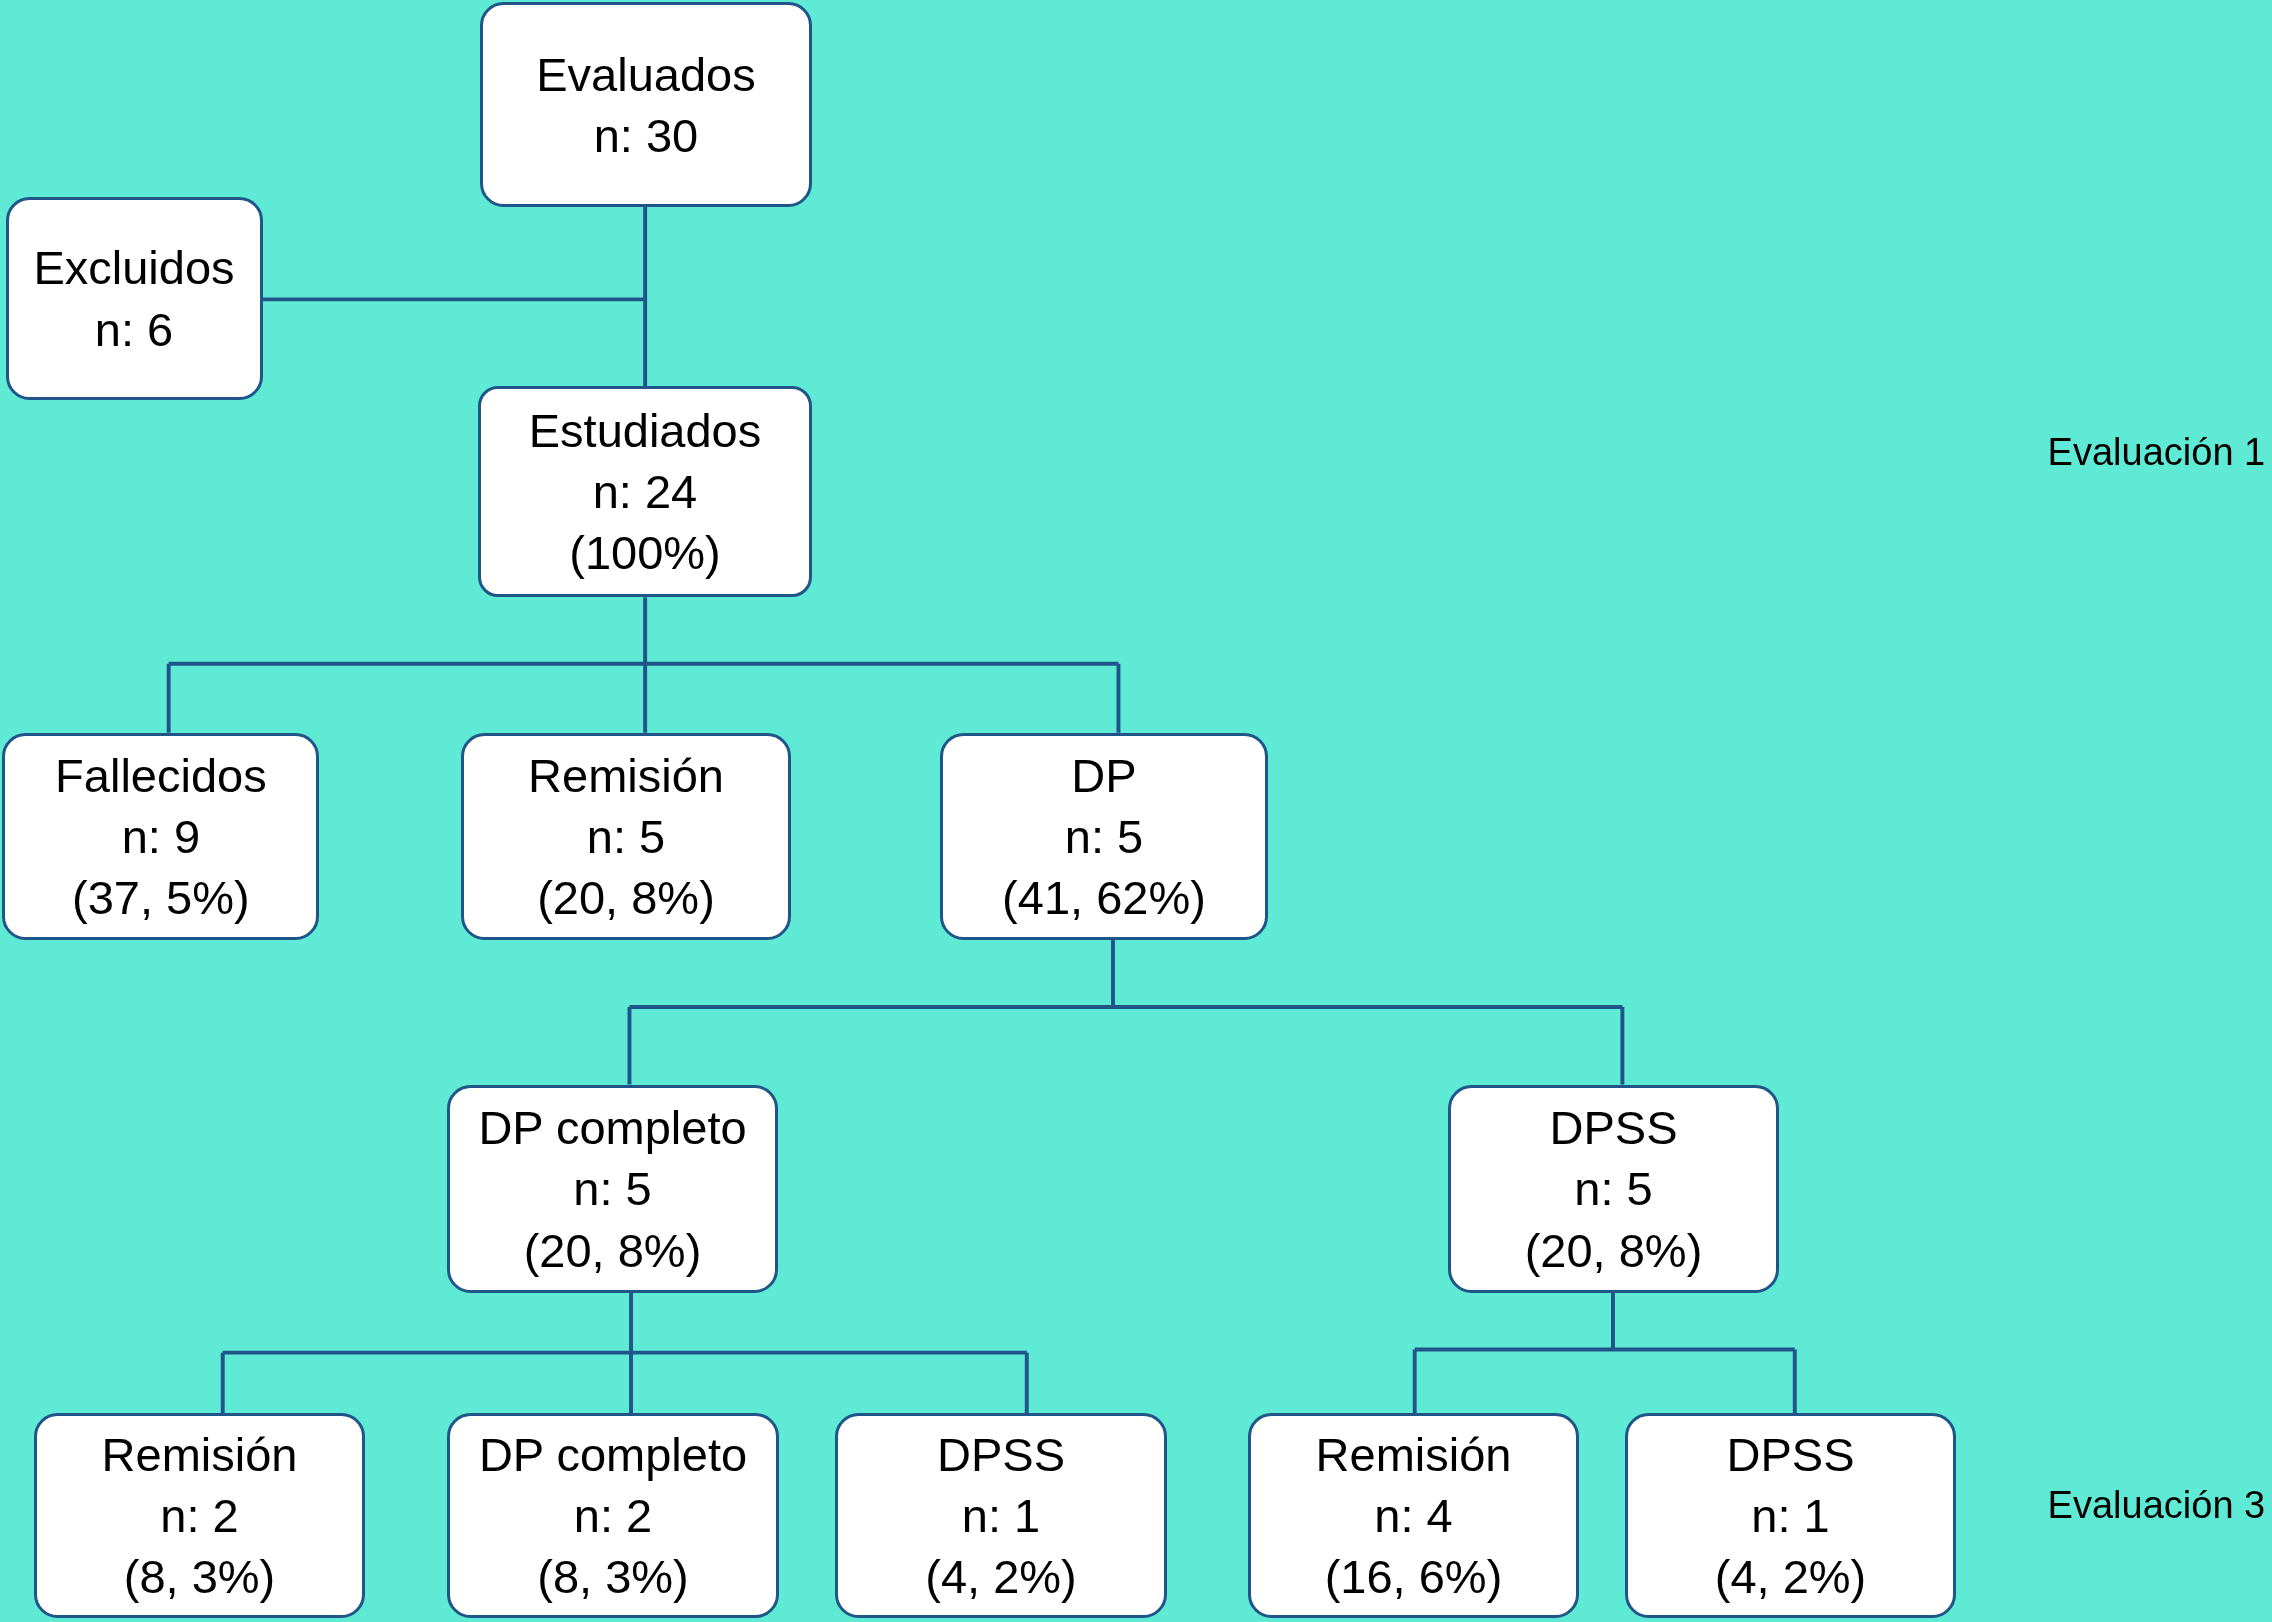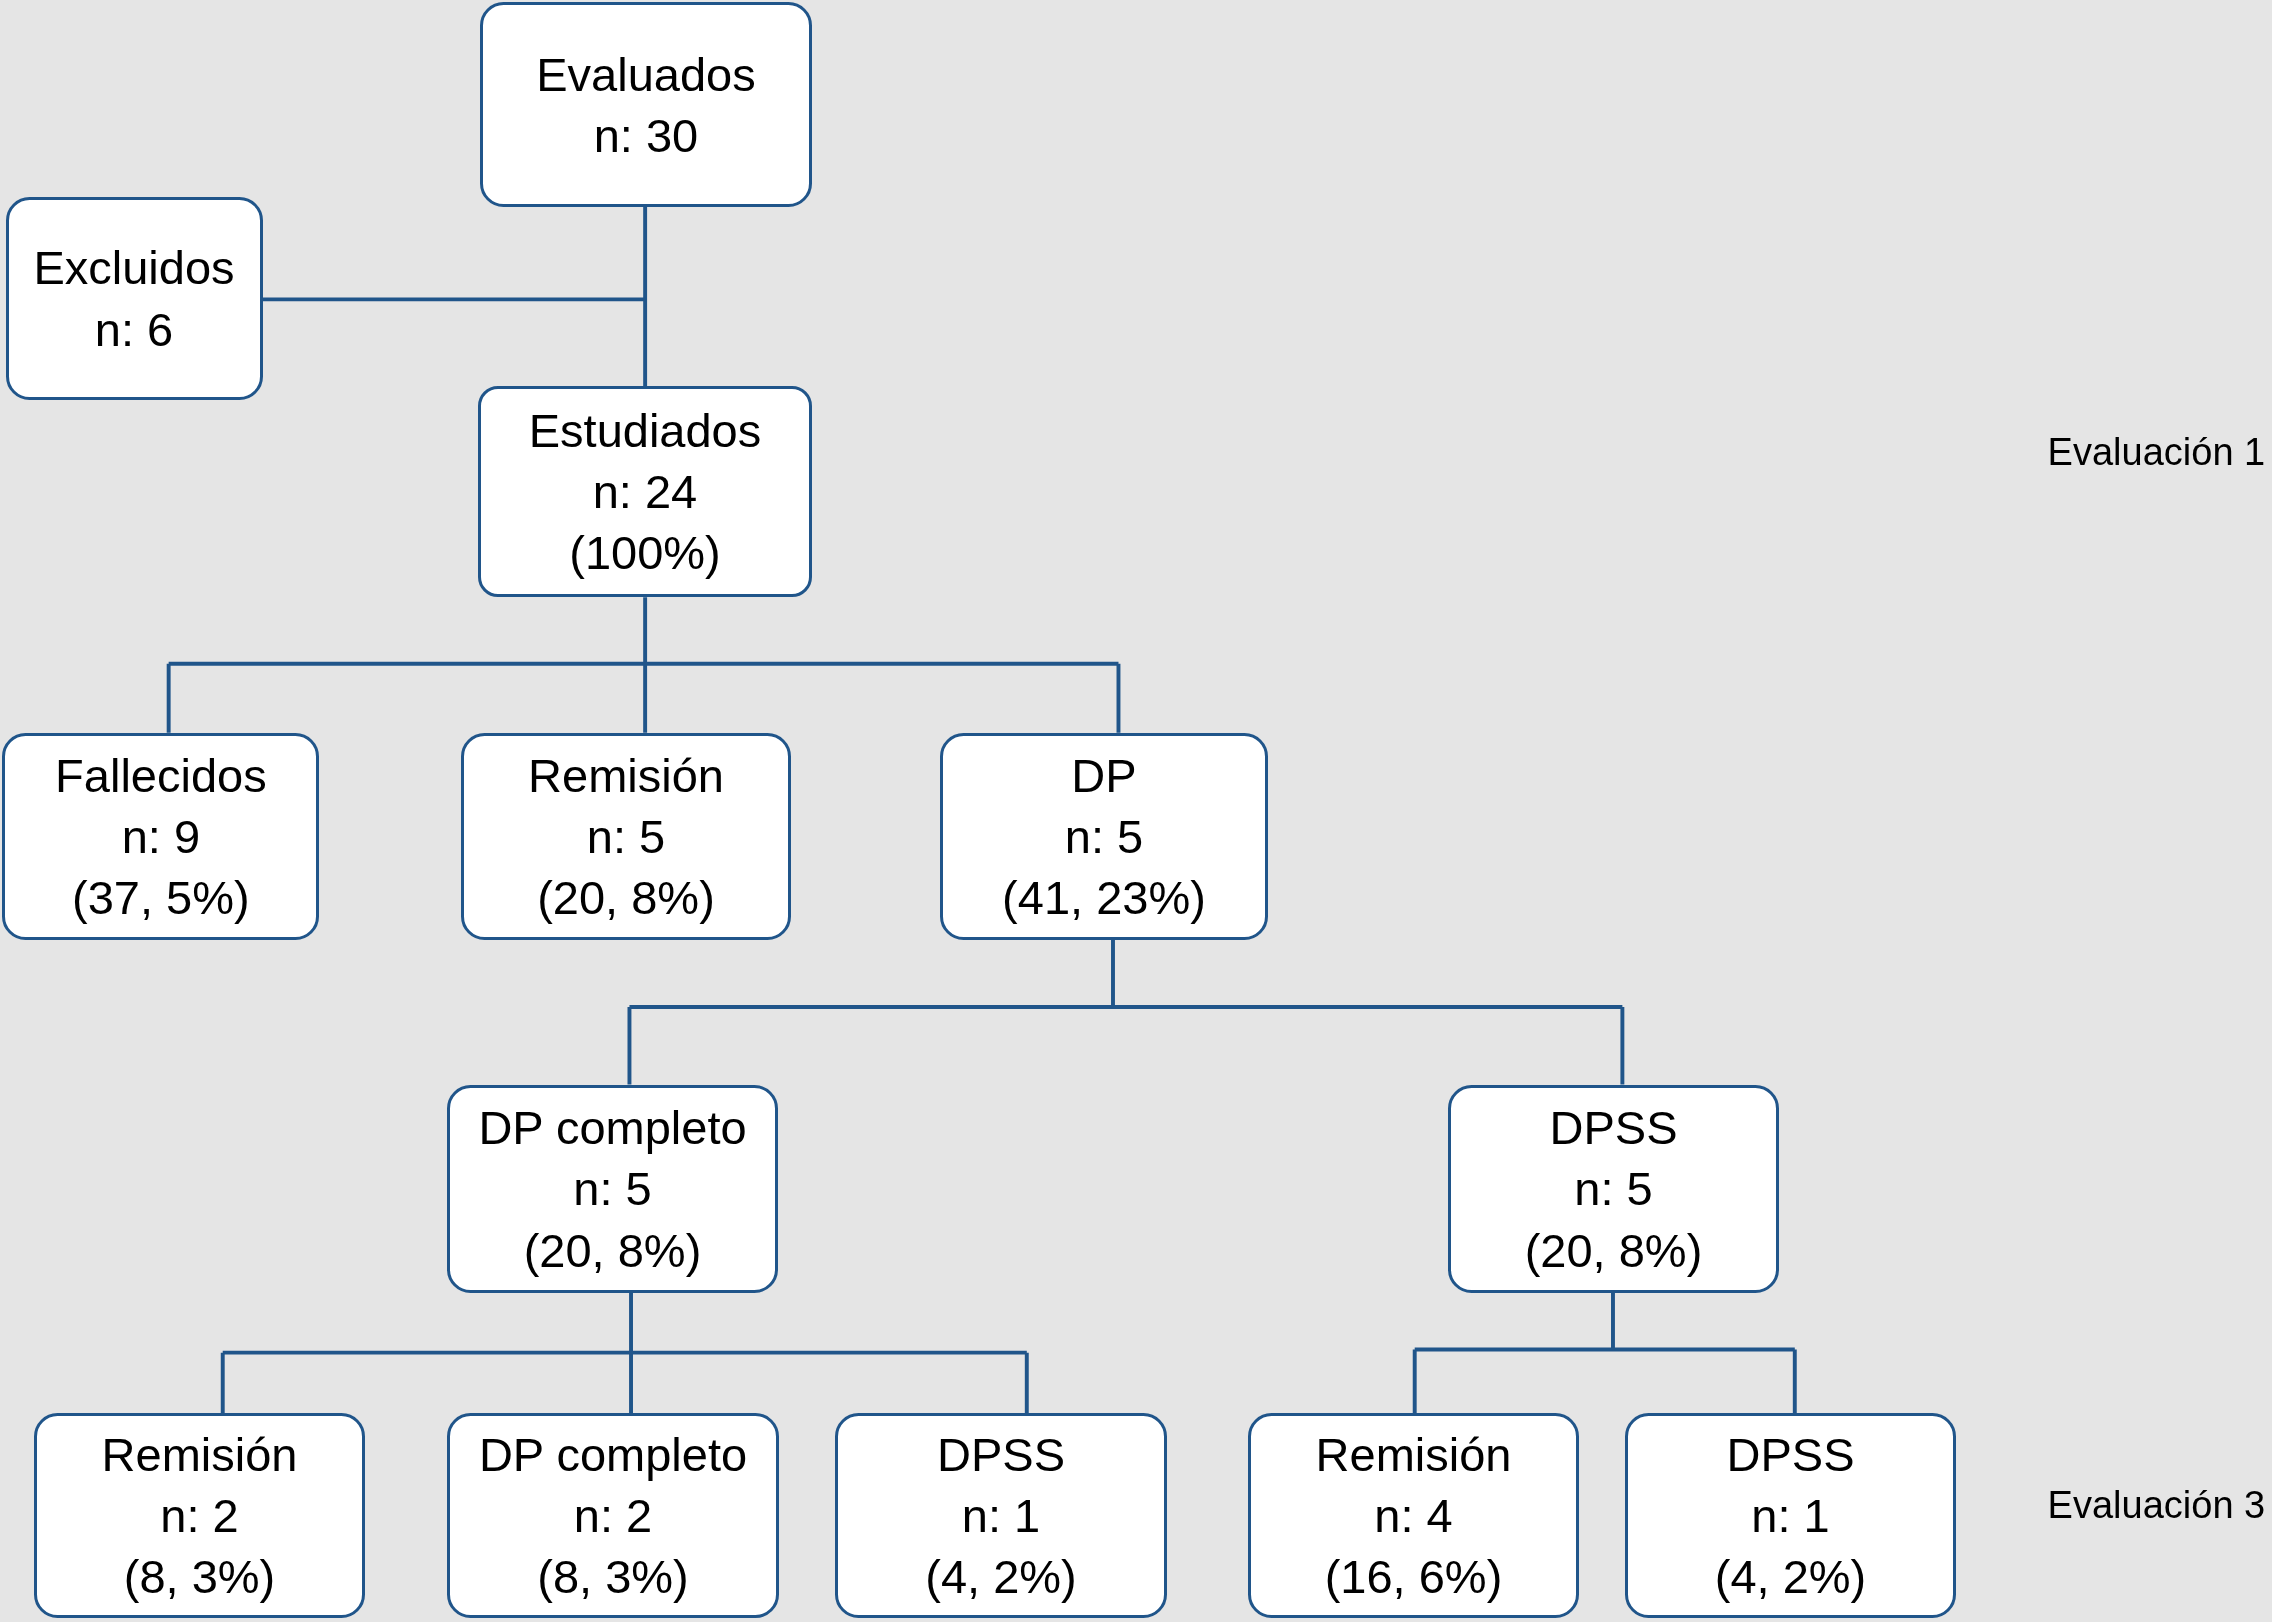--- a/index.html
+++ b/index.html
@@ -1,21 +1,21 @@
 <!DOCTYPE html>
 <html style="--line-color: #20558A; --text-color: #000000;font-size:12.5px"><head>
 <meta charset="utf-8">
 <style>
   :root { --line-color: #20558A; --text-color: #000000; }
   html, body { margin: 0; padding: 0; background: #ffffff; }
   .canvas {
     position: relative;
     width: 2273px;
     height: 1623px;
-    background: #e5e5e5;
+    background: #5eead4;
     font-family: "Liberation Sans", sans-serif;
     overflow: hidden;
   }
   .connectors { position: absolute; left: 0; top: 0; width: 2273px; height: 1623px; }
   .connectors path { stroke: var(--line-color); stroke-width: 5; fill: none; }
   .node {
     position: absolute;
     box-sizing: border-box;
     border: 3.9px solid var(--line-color);
     border-radius: 23.5px;
@@ -94,21 +94,21 @@
 
   <div class="node" id="n-remision2">
     <span>Remisión</span>
     <span>n: 5</span>
     <span>(20, 8%)</span>
   </div>
 
   <div class="node" id="n-dp">
     <span>DP</span>
     <span>n: 5</span>
-    <span>(41, 23%)</span>
+    <span>(41, 62%)</span>
   </div>
 
   <div class="node" id="n-dpcompleto">
     <span>DP completo</span>
     <span>n: 5</span>
     <span>(20, 8%)</span>
   </div>
 
   <div class="node" id="n-dpss">
     <span>DPSS</span>

